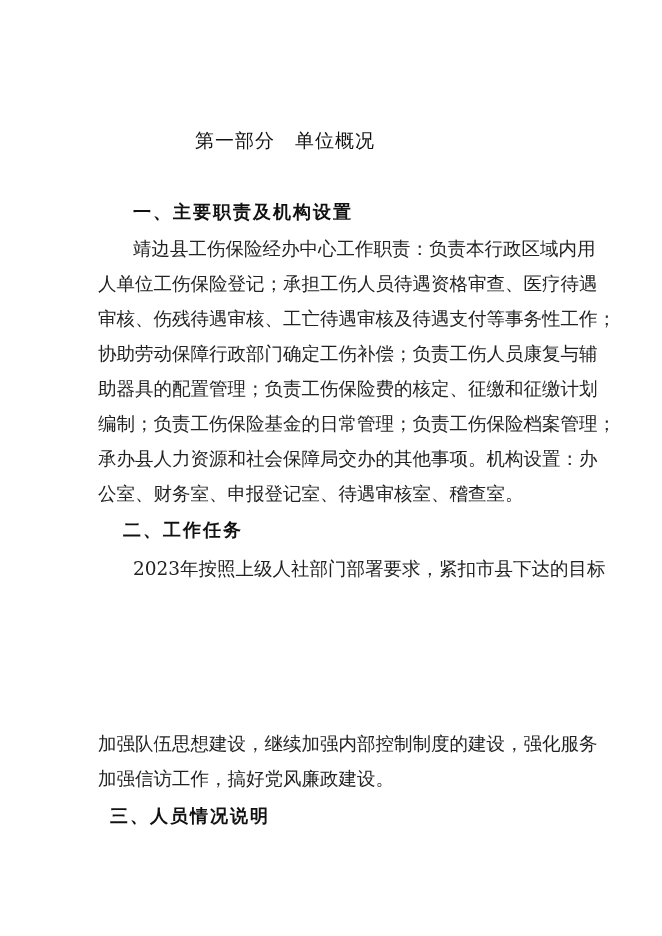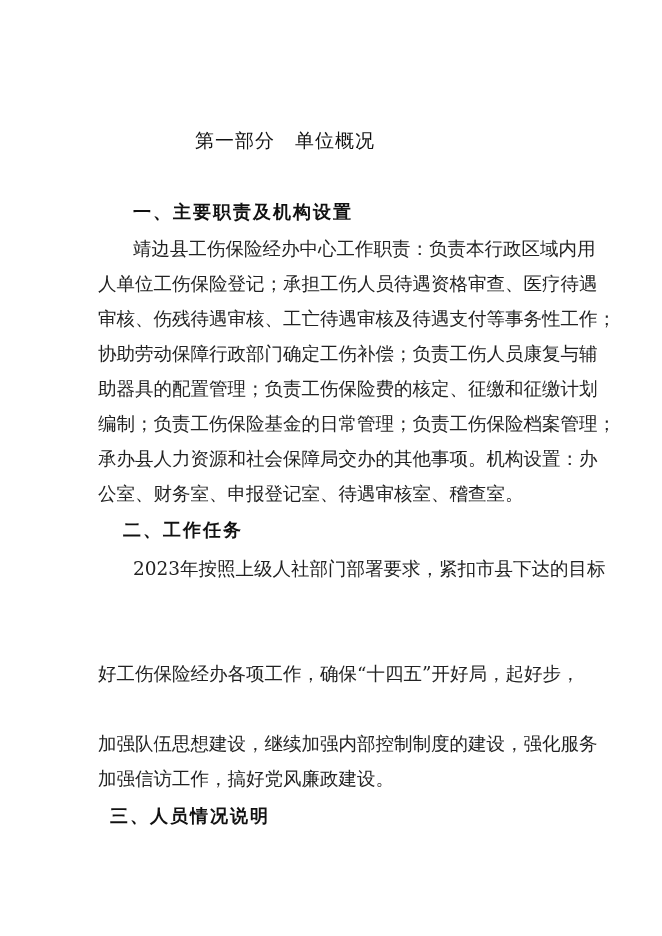--- a/index.html
+++ b/index.html
@@ -34,18 +34,17 @@
   <div class="line" style="top:304px;">审核、伤残待遇审核、工亡待遇审核及待遇支付等事务性工作；</div>
   <div class="line" style="top:339px;">协助劳动保障行政部门确定工伤补偿；负责工伤人员康复与辅</div>
   <div class="line" style="top:374px;">助器具的配置管理；负责工伤保险费的核定、征缴和征缴计划</div>
   <div class="line" style="top:409px;font-family:Liberation Serif, serif;">编制；负责工伤保险基金的日常管理；负责工伤保险档案管理；</div>
   <div class="line" style="top:444px;">承办县人力资源和社会保障局交办的其他事项。机构设置：办</div>
   <div class="line last" style="top:479px;">公室、财务室、申报登记室、待遇审核室、稽查室。</div>
 
   <div class="h" style="left:110px; top:518px;margin-left:13px;">二、工作任务</div>
 
   <div class="line first" style="top:554px;">2023年按照上级人社部门部署要求，紧扣市县下达的目标</div>
-  <div class="line" style="top:659px;">好工伤保险经办各项工作，确保“十四五”开好局，起好步，</div>
   <div class="line" style="top:729px;">加强队伍思想建设，继续加强内部控制制度的建设，强化服务</div>
   <div class="line last" style="top:764px;">加强信访工作，搞好党风廉政建设。</div>
 
   <div class="h" style="left:110px; top:804px;">三、人员情况说明</div>
 </div>
 
 </body></html>

